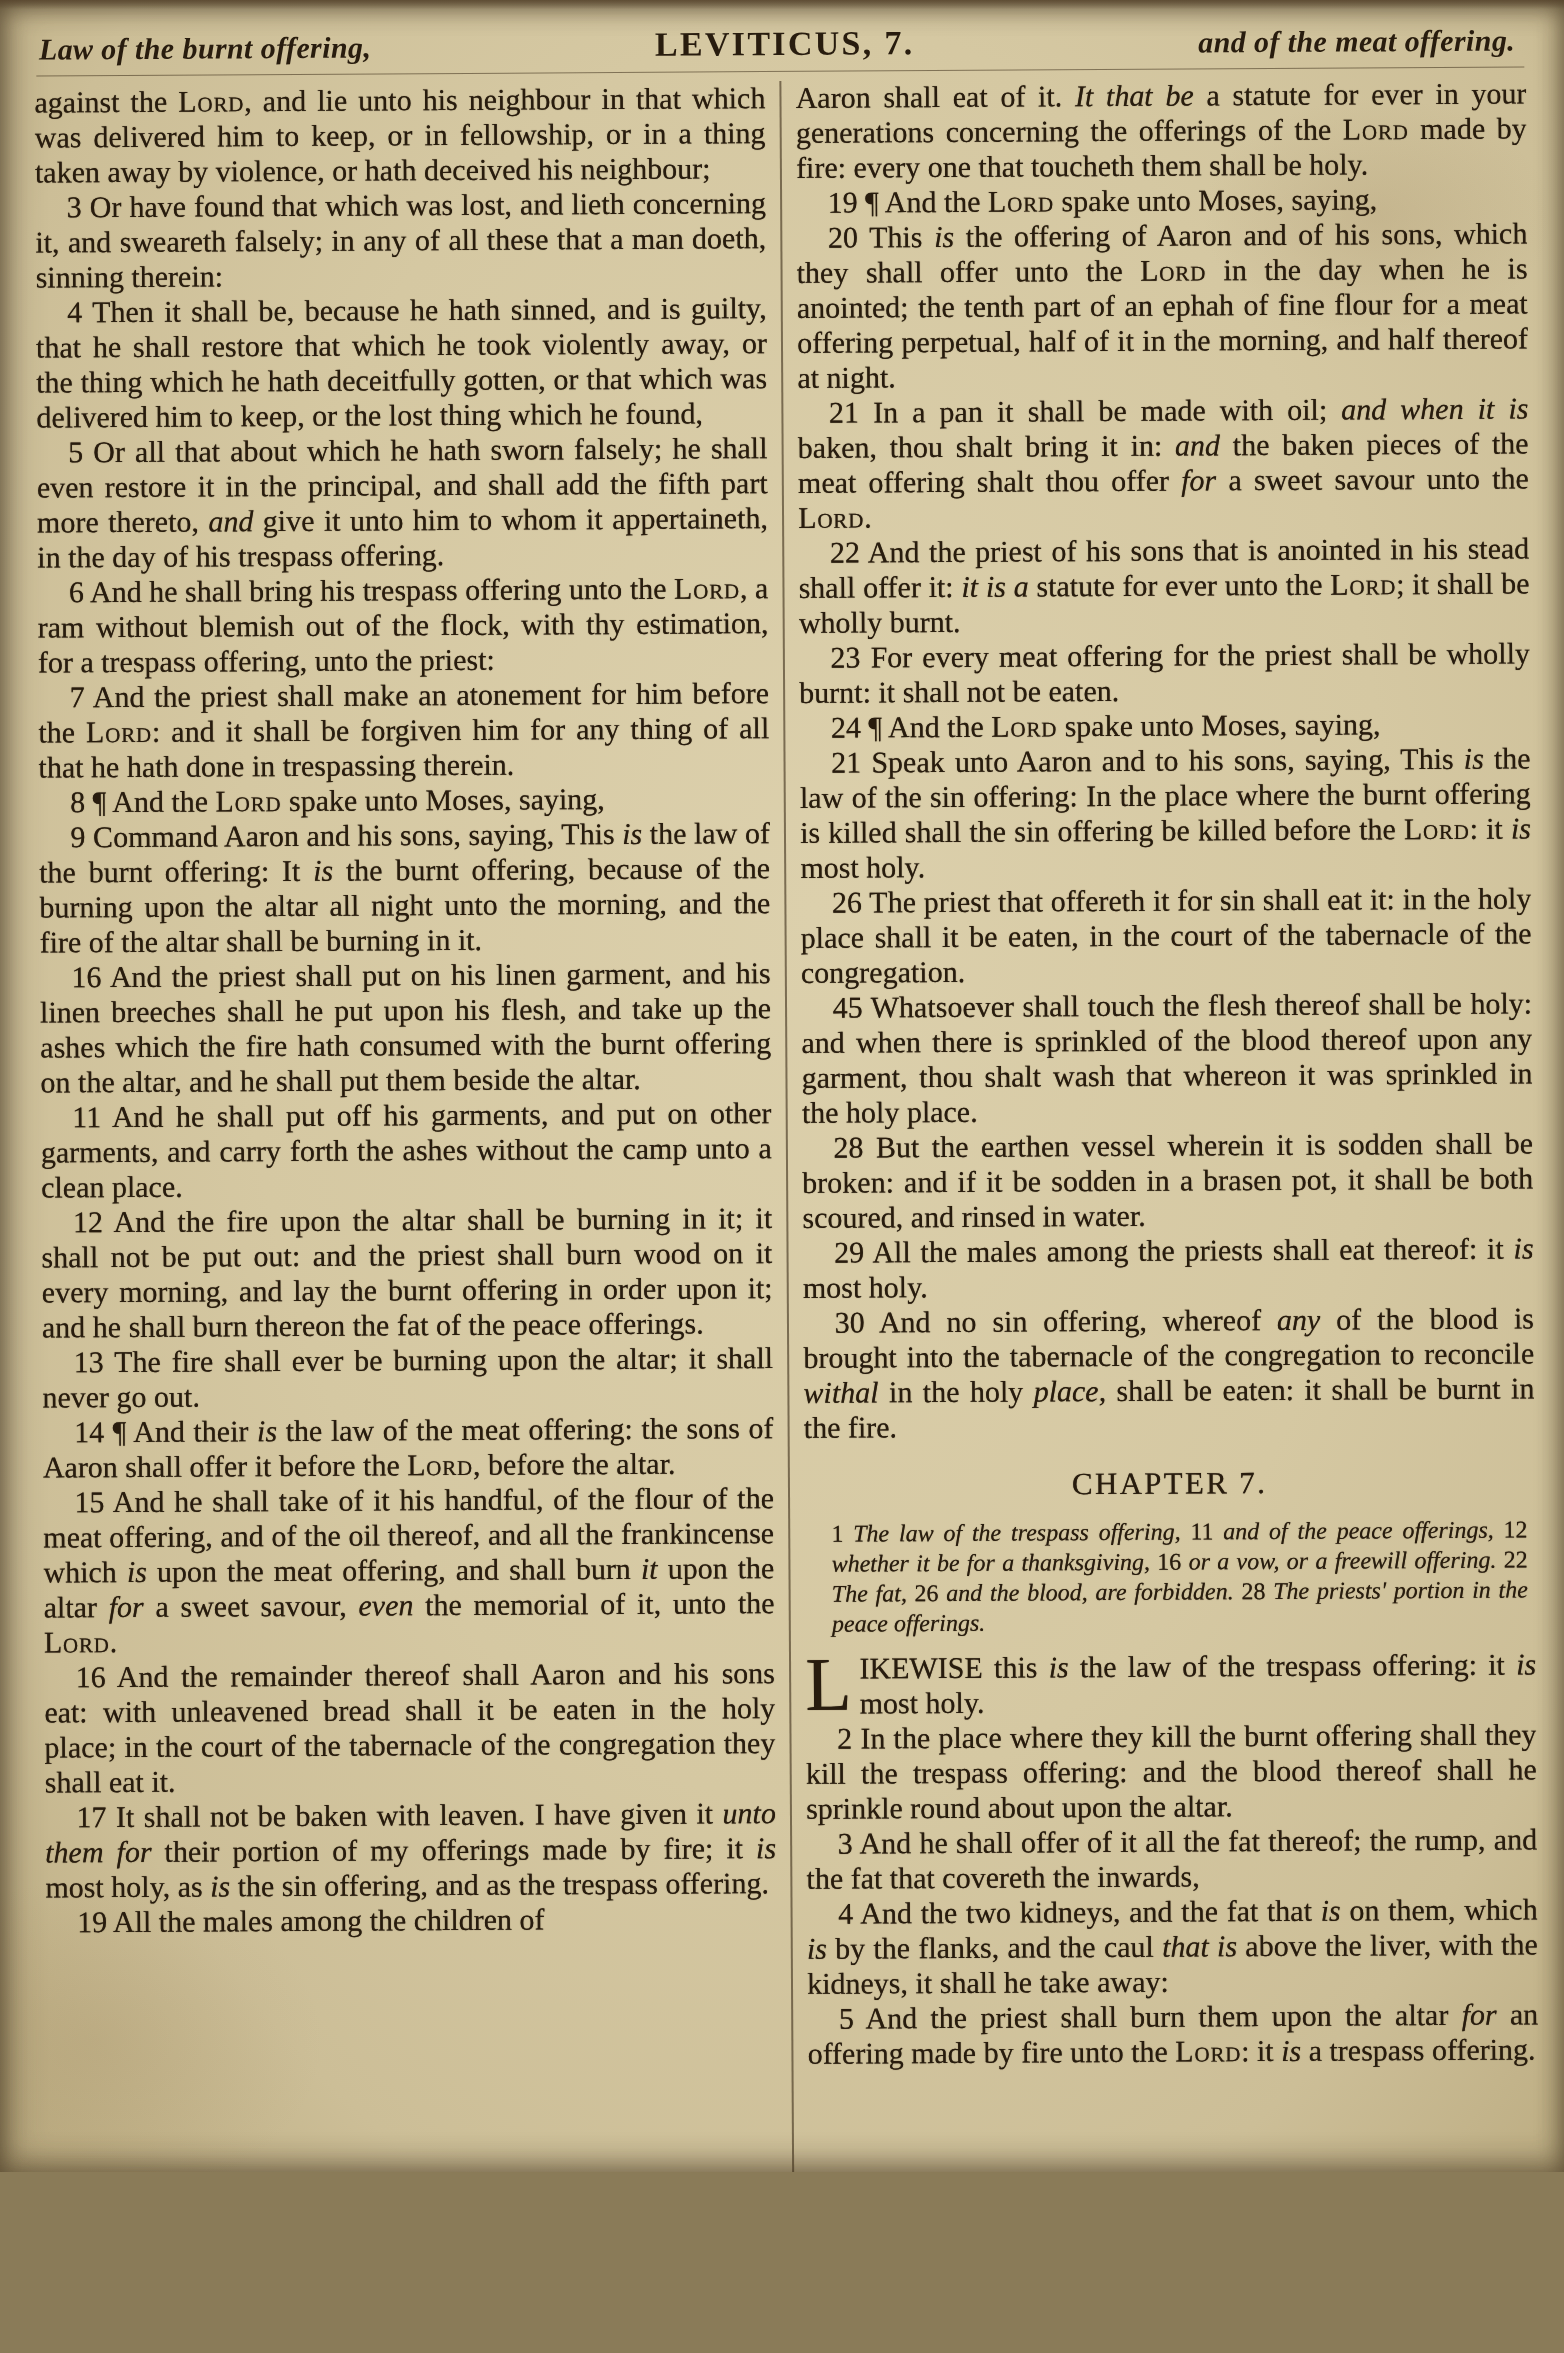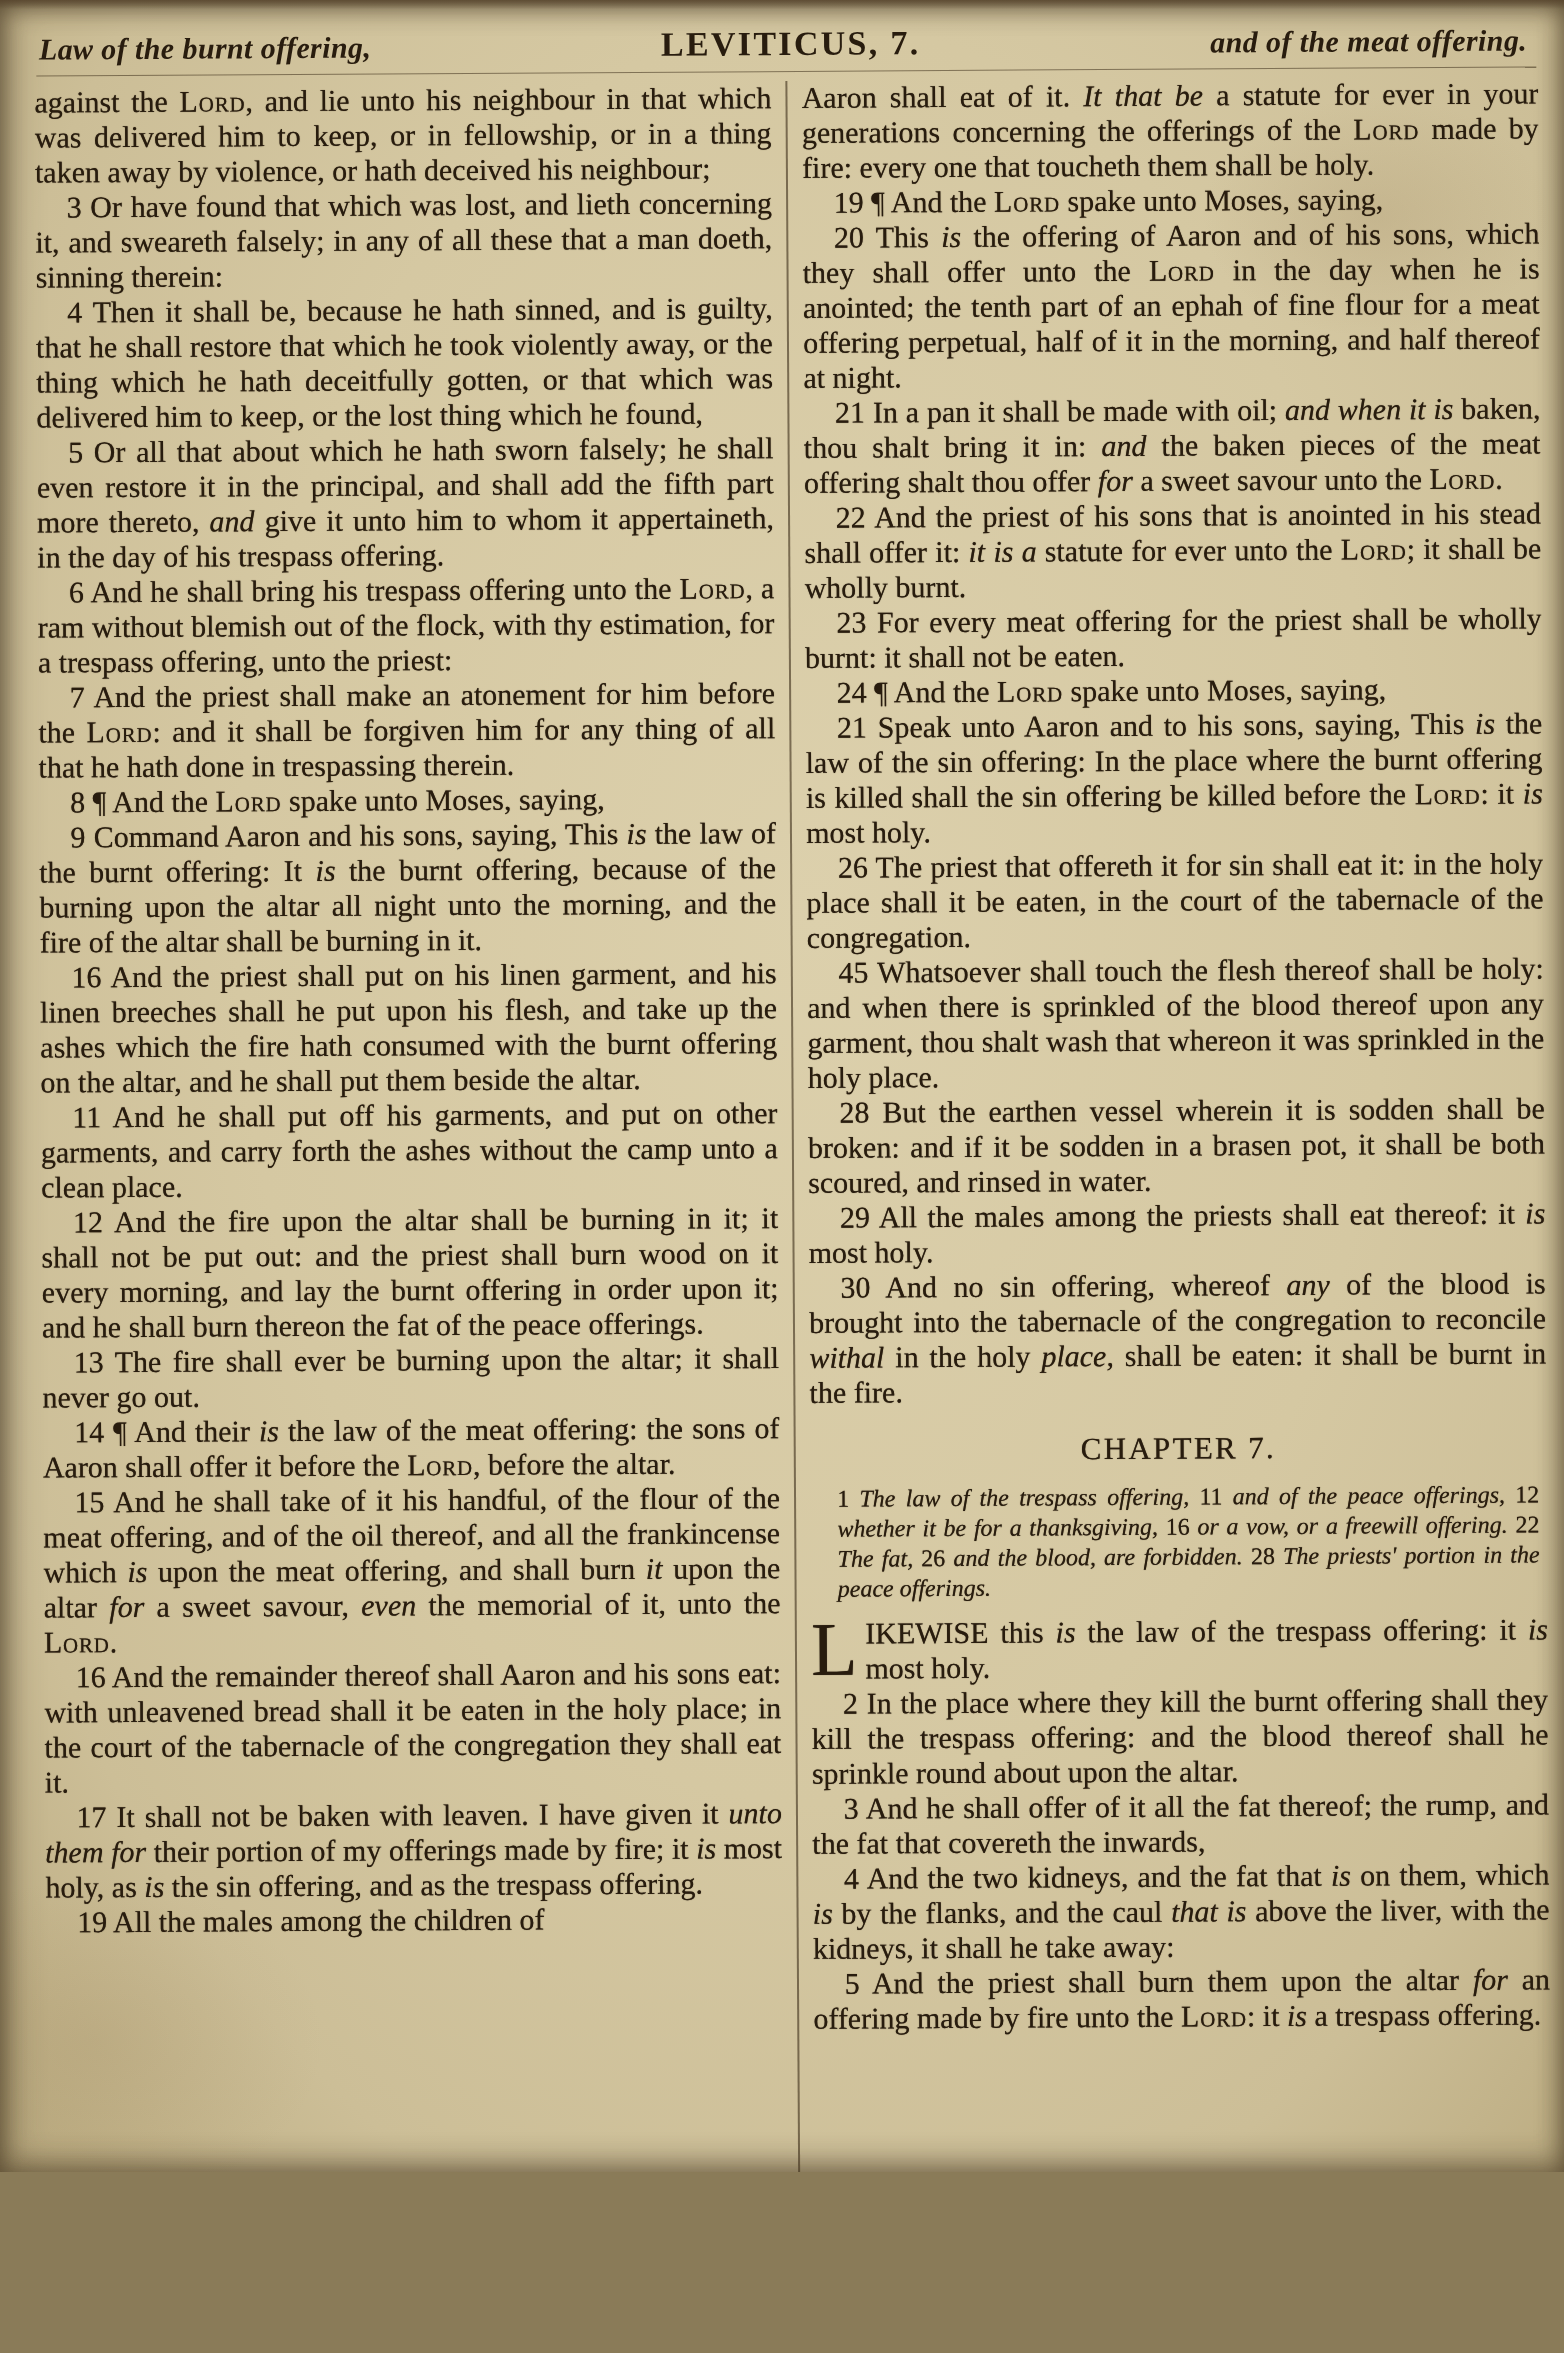--- a/index.html
+++ b/index.html
@@ -10,21 +10,21 @@
     position:relative; width:1565px; height:2172px; color:#281c0e;
     background:
       radial-gradient(ellipse 250px 172px at 88% 10%, rgba(150,125,85,.20), transparent 70%),
       radial-gradient(ellipse 329px 235px at 6% 94%, rgba(150,125,85,.16), transparent 70%),
       radial-gradient(ellipse at 52% 42%, #dcd0ac 0%, #d5c8a2 50%, #ccbe97 78%, #b9a97e 100%);
     box-shadow:
       inset 0 9.4px 22px rgba(62,48,28,.50),
       inset 12.5px 0 34px rgba(62,48,28,.28),
       inset -7.8px 0 25px rgba(62,48,28,.22),
       inset 0 -12.5px 27px rgba(62,48,28,.25);
-    padding:19px 27px 0 34px;
+    padding:19px 39px 0 34px;
     overflow:hidden;
   }
   .page::before{
     content:""; position:absolute; top:0; left:0; right:0; height:9.4px;
     background:linear-gradient(#54412a, rgba(84,65,42,0)); opacity:.75; pointer-events:none;
   }
 
   .content{ transform:rotate(-0.35deg); transform-origin:50% 0; }
 
   .header{

